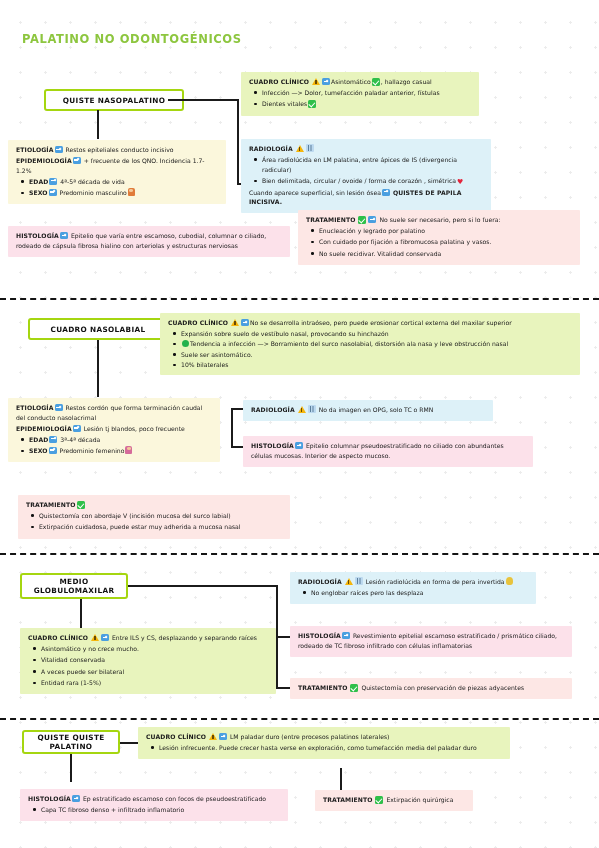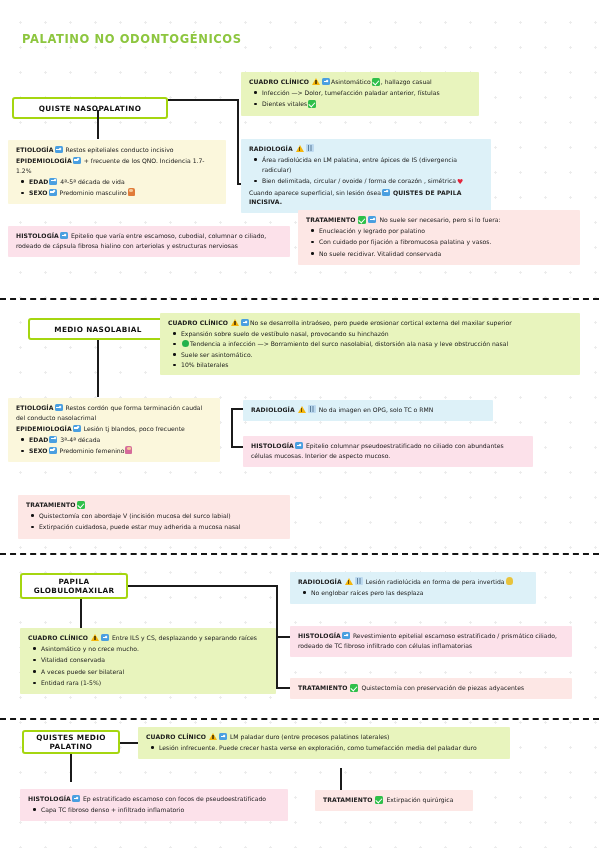--- a/index.html
+++ b/index.html
@@ -151,21 +151,21 @@
     border-top:2px dashed #141414;
   }
 </style>
 </head>
 <body>
 
 <div class="page">
 
   <div id="page-title">PALATINO NO ODONTOGÉNICOS</div>
 
-  <div class="node" style="left:12px;top:89px;width:156px;height:22px;margin-top:8px;">
+  <div class="node" style="left:44px;top:89px;width:140px;height:22px;">
     <span>QUISTE NASOPALATINO</span>
   </div>
 
   <div class="ln h" style="left:168px;top:99px;width:71px;"></div>
   <div class="ln v" style="left:237px;top:99px;height:85px;"></div>
   <div class="ln h" style="left:237px;top:183px;width:12px;"></div>
   <div class="ln v" style="left:97px;top:110px;height:29px;"></div>
 
   <div class="box green" style="left:241px;top:72px;width:238px;">
     <p><span class="hdr">CUADRO CLÍNICO</span>
@@ -209,21 +209,21 @@
     <ul>
       <li>Enucleación y legrado por palatino</li>
       <li>Con cuidado por fijación a fibromucosa palatina y vasos.</li>
       <li>No suele recidivar. Vitalidad conservada</li>
     </ul>
   </div>
 
   <div class="divider" style="top:298px;"></div>
 
   <div class="node" style="left:28px;top:318px;width:140px;height:22px;">
-    <span>MEDIO NASOLABIAL</span>
+    <span>CUADRO NASOLABIAL</span>
   </div>
 
   <div class="ln h" style="left:168px;top:328px;width:42px;"></div>
   <div class="ln v" style="left:97px;top:340px;height:57px;"></div>
   <div class="ln v" style="left:231px;top:408px;height:38px;"></div>
   <div class="ln h" style="left:231px;top:408px;width:14px;"></div>
   <div class="ln h" style="left:231px;top:446px;width:14px;"></div>
 
   <div class="box green tight" style="left:160px;top:313px;width:420px;">
     <p><span class="hdr">CUADRO CLÍNICO</span>
@@ -262,21 +262,21 @@
     <p><span class="hdr">TRATAMIENTO</span><span class="check"></span></p>
     <ul>
       <li>Quistectomía con abordaje V (incisión mucosa del surco labial)</li>
       <li>Extirpación cuidadosa, puede estar muy adherida a mucosa nasal</li>
     </ul>
   </div>
 
   <div class="divider" style="top:553px;"></div>
 
   <div class="node" style="left:20px;top:573px;width:108px;height:26px;">
-    <span>PAPILA GLOBULOMAXILAR</span>
+    <span>MEDIO GLOBULOMAXILAR</span>
   </div>
 
   <div class="ln h" style="left:128px;top:585px;width:150px;"></div>
   <div class="ln v" style="left:276px;top:585px;height:103px;"></div>
   <div class="ln h" style="left:276px;top:636px;width:14px;"></div>
   <div class="ln h" style="left:276px;top:687px;width:14px;"></div>
   <div class="ln v" style="left:80px;top:599px;height:31px;"></div>
 
   <div class="box blue" style="left:290px;top:572px;width:246px;">
     <p><span class="hdr">RADIOLOGÍA</span>
@@ -305,21 +305,21 @@
 
   <div class="box pinklight" style="left:290px;top:678px;width:282px;">
     <p><span class="hdr">TRATAMIENTO</span>
       <span class="check"></span>
       <span>Quistectomía con preservación de piezas adyacentes</span></p>
   </div>
 
   <div class="divider" style="top:718px;"></div>
 
   <div class="node" style="left:22px;top:730px;width:98px;height:24px;">
-    <span>QUISTES MEDIO PALATINO</span>
+    <span>QUISTE QUISTE PALATINO</span>
   </div>
 
   <div class="ln h" style="left:120px;top:742px;width:20px;"></div>
   <div class="ln v" style="left:70px;top:754px;height:28px;"></div>
   <div class="ln v" style="left:340px;top:768px;height:22px;"></div>
 
   <div class="box green" style="left:138px;top:727px;width:372px;">
     <p><span class="hdr">CUADRO CLÍNICO</span>
       <span class="warn"></span><span class="chip"></span> <span>LM paladar duro (entre procesos palatinos laterales)</span></p>
     <ul>

